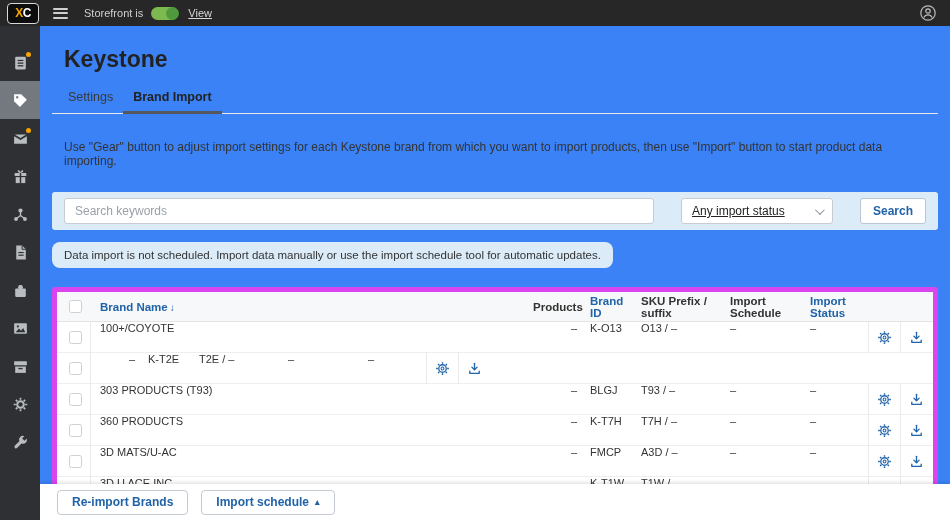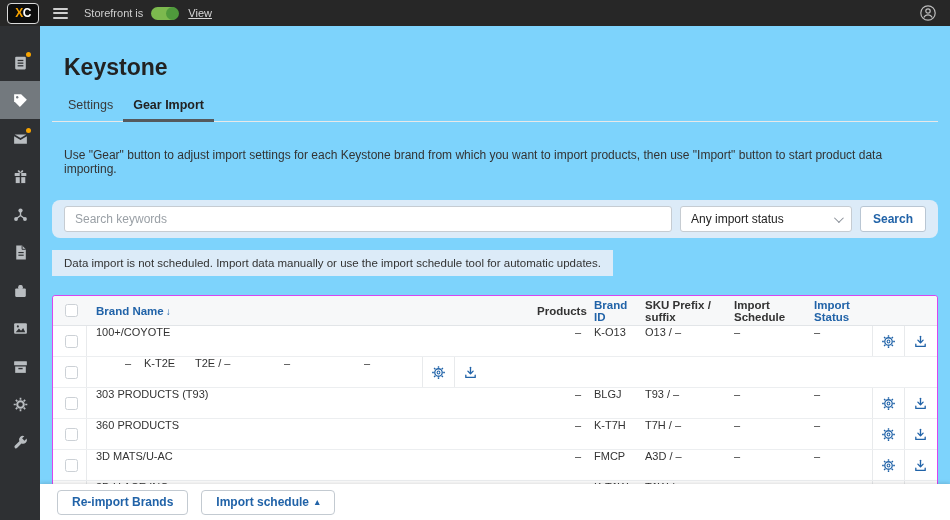--- a/index.html
+++ b/index.html
@@ -29,47 +29,47 @@
     background:var(--sidebar-bg,#2e3033); z-index:5; padding-top:17px; }
   .sb-item { width:40px; height:38px; display:flex; align-items:center;
     justify-content:center; position:relative; cursor:pointer; }
   .sb-item.selected { background:var(--sidebar-selected,#73797e); }
   .sb-item svg { width:17px; height:17px; display:block; }
   .badge-dot { position:absolute; top:9px; right:9px; width:5px; height:5px;
     border-radius:50%; background:var(--badge-orange,#f7a300); }
 
   
   .main { position:absolute; left:40px; top:26px; width:910px; height:494px;
-    background:#7dd3fc; padding:8px 12px; overflow:hidden; }
+    background:#3b82f6; padding:0 12px; overflow:hidden; }
   h1 { margin:20px 12px 0; font-size:23px; color:#222; font-weight:bold; }
   .tabs { margin-top:12px; border-bottom:1px solid #e8e8e8; padding-left:6px; display:flex; }
   .tab { padding:5px 10px 7px; font-size:12.5px; color:#3a3a3a; cursor:pointer; }
   .tab.active { font-weight:bold; color:#222; border-bottom:3px solid #55595d; margin-bottom:-1px; }
   .desc { margin:26px 12px 0; font-size:12px; color:#333; }
 
-  .filter-panel { margin-top:24px; background:var(--panel-blue,#dcebf8); border-radius:8px;
-    padding:6px 12px; display:flex; align-items:center; gap:8px; height:38px; }
+  .filter-panel { margin-top:24px; background:var(--panel-blue,#dcebf8); border-radius:3px;
+    padding:6px 12px; display:flex; align-items:center; gap:27px; height:38px; }
   .search-input { flex:1; height:26px; border:1px solid #c6ccd2; border-radius:3px;
     padding:0 10px; font-size:12px; color:#333; font-family:"Liberation Sans",sans-serif; outline:none;}
   .search-input::placeholder { color:#9aa0a6; }
   .select { height:26px; background:#fff; border:1px solid #c6ccd2; border-radius:3px;
     display:flex; align-items:center; justify-content:space-between; padding:0 10px;
     font-size:12px; color:#222; cursor:pointer; }
-  .select-brand { width:156px; } .select-status { width:172px; }
+  .select-brand { width:156px; } .select-status { width:152px;text-decoration:underline; }
   .chev { width:7px; height:7px; border-right:1.5px solid #8a9099; border-bottom:1.5px solid #8a9099;
     transform:rotate(45deg) translateY(-2px); margin-left:8px; }
   .search-btn { height:26px; background:#fff; border:1px solid #b9c6d3; border-radius:3px;
     color:var(--accent-blue,#2163a8); font-weight:bold; font-size:12px; padding:0 12px;
     cursor:pointer; font-family:"Liberation Sans",sans-serif; }
 
   .notice { display:inline-block; margin-top:12px; background:var(--panel-blue,#dcebf8);
-    padding:7px 12px; font-size:11.5px; color:#333; border-radius:0; }
+    padding:7px 12px; font-size:11.5px; color:#333; border-radius:8px; }
 
   
-  .table { margin-top:19px; border:1px solid #d946ef; border-radius:3px; background:#fff; }
+  .table { margin-top:19px; border:5px solid #d946ef; border-radius:3px; background:#fff; }
   .thead { display:flex; align-items:center; height:30px; background:#f7f8f9;
     border-bottom:1px solid #e2e5e8; font-size:11.5px; font-weight:bold; color:#333;
     border-radius:3px 3px 0 0; }
   .tr { display:flex; align-items:flex-start; height:31px; border-bottom:1px solid #eceef0;
     font-size:11px; color:#333; background:#fff; }
   .td-check { width:34px; display:flex; align-items:center; height:100%; flex:none; }
   .tr .td-check { border-right:1px solid #e8eaec; }
   .checkbox { width:13px; height:13px; border:1px solid #ccd1d6; border-radius:2.5px;
     background:#fff; margin-left:12px; cursor:pointer; }
   .td-brand { flex:1; padding-left:9px; }
@@ -204,21 +204,21 @@
         <path d="M13.8 4.2 A3.7 3.7 0 0 1 8.9 8.9 L4.7 13.2 A1.5 1.5 0 0 1 2.6 11.1 L6.9 6.9 A3.7 3.7 0 0 1 11.6 2 L9.5 4.1 L11.7 6.3 L13.8 4.2 Z" fill="#b9bdc1"></path>
       </svg>
     </div>
   </div>
 
 <div class="main">
   <h1>Keystone</h1>
 
   <div class="tabs">
     <div class="tab">Settings</div>
-    <div class="tab active">Gear Import</div>
+    <div class="tab active">Brand Import</div>
   </div>
 
   <p class="desc">Use "Gear" button to adjust import settings for each Keystone brand from which you want to import products, then use "Import" button to start product data importing.</p>
 
   <div class="filter-panel">
     <input class="search-input" type="text" placeholder="Search keywords" style="">
     <div class="select select-status">
       <span>Any import status</span>
       <span class="chev"></span>
     </div>

